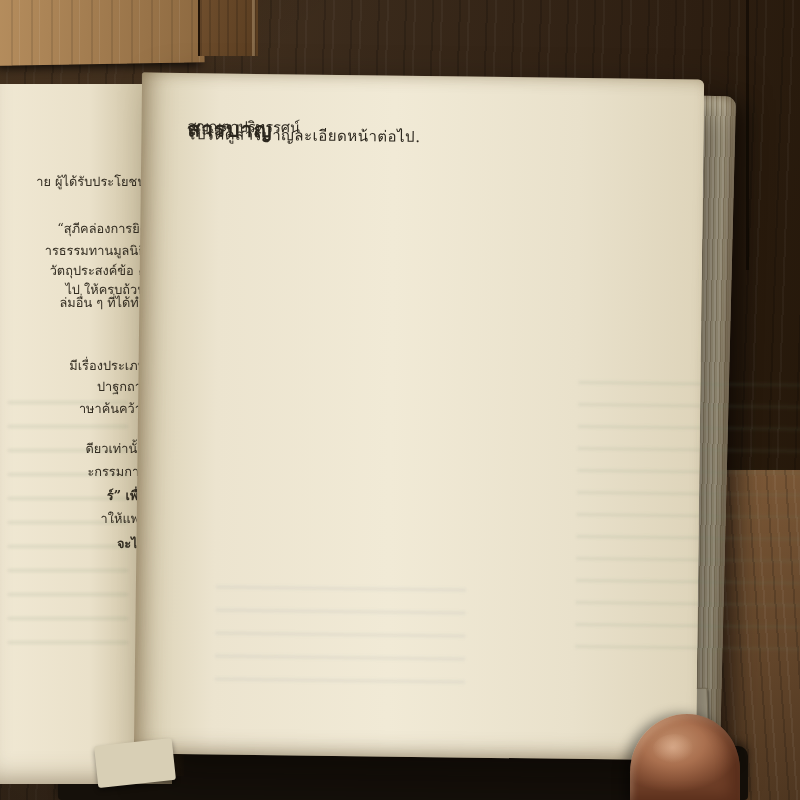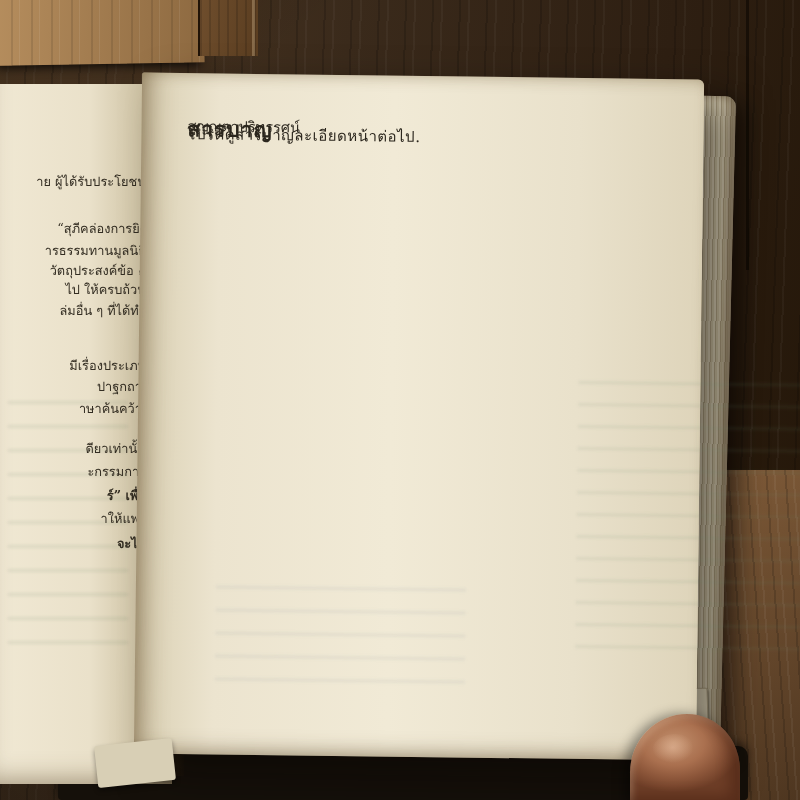--- a/index.html
+++ b/index.html
@@ -111,21 +111,21 @@
 
   <div class="left-page">
     <div class="ghost g3"></div>
   </div>
   <div id="frags" style="left:0;top:84px;width:172px;height:700px;">
       <div class="frag" style="top: 87px;">าย  ผู้ได้รับประโยชน์</div>
       <div class="frag" style="top: 134px;">“สุภีคล่องการยิง</div>
       <div class="frag" style="top: 156px;">ารธรรมทานมูลนิธิ</div>
       <div class="frag" style="top: 176px;">วัตถุประสงค์ข้อ ๑</div>
       <div class="frag" style="top: 195px;">ไป  ให้ครบถ้วน</div>
-      <div class="frag" style="top: 216px;">ล่มอื่น ๆ ที่ได้ทำ</div>
+      <div class="frag" style="top: 208px;">ล่มอื่น ๆ ที่ได้ทำ</div>
       <div class="frag" style="top: 271px;">มีเรื่องประเภท</div>
       <div class="frag" style="top: 292px;">ปาฐกถา,</div>
       <div class="frag" style="top: 314px;">าษาค้นคว้า.</div>
       <div class="frag" style="top: 354px;">ดียวเท่านั้น</div>
       <div class="frag" style="top: 377px;">ะกรรมการ</div>
       <div class="frag b" style="top: 401px;">ร์”  เพื่อ</div>
       <div class="frag" style="top: 424px;">าให้แพร่</div>
       <div class="frag b" style="top: 449px;">จะได้</div>
     </div>
 

